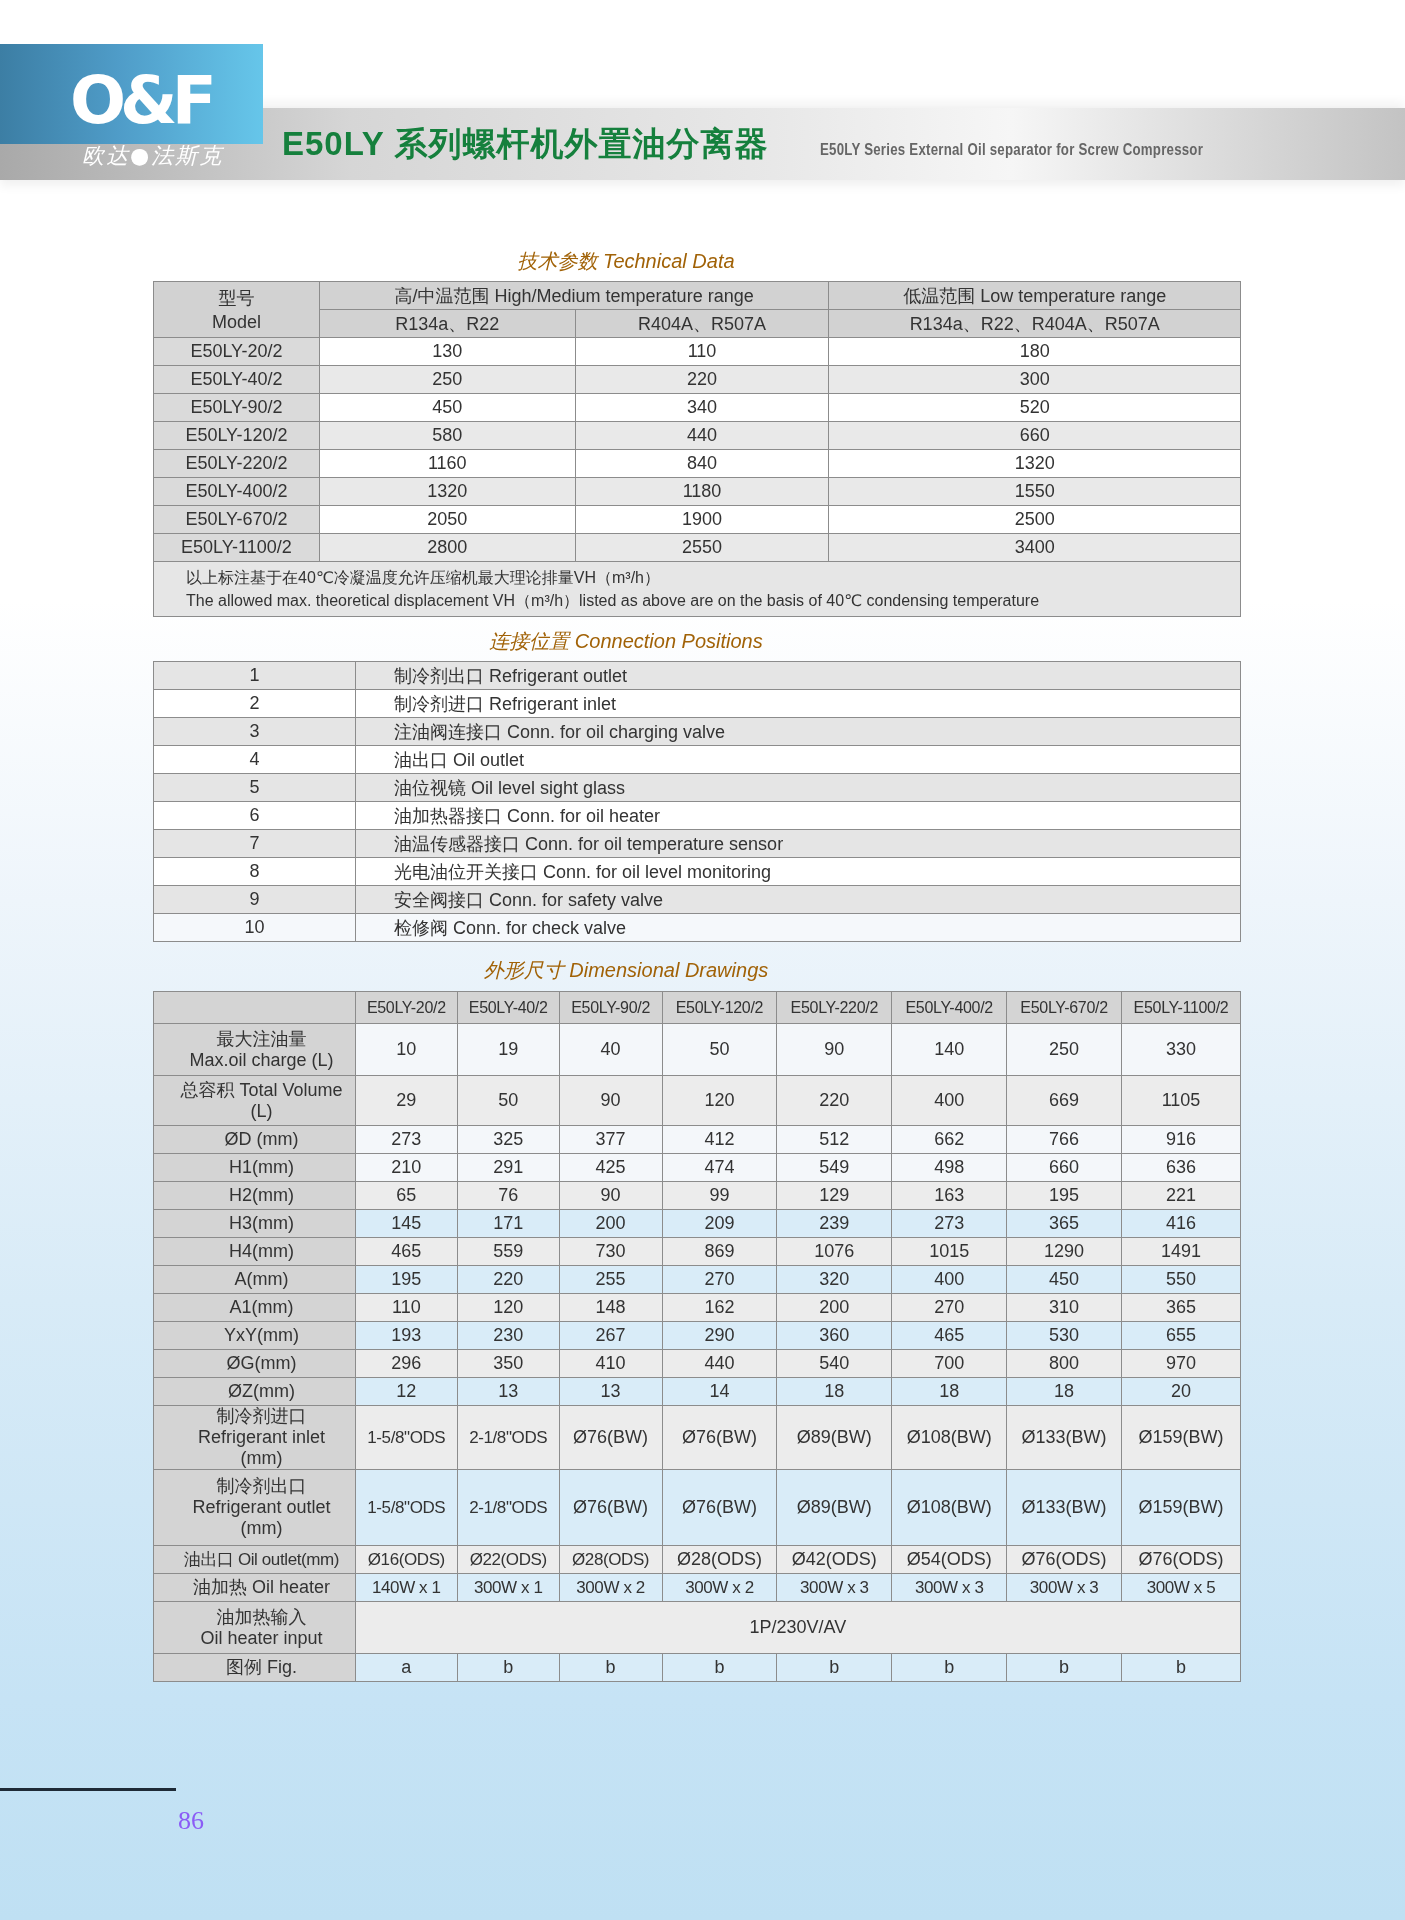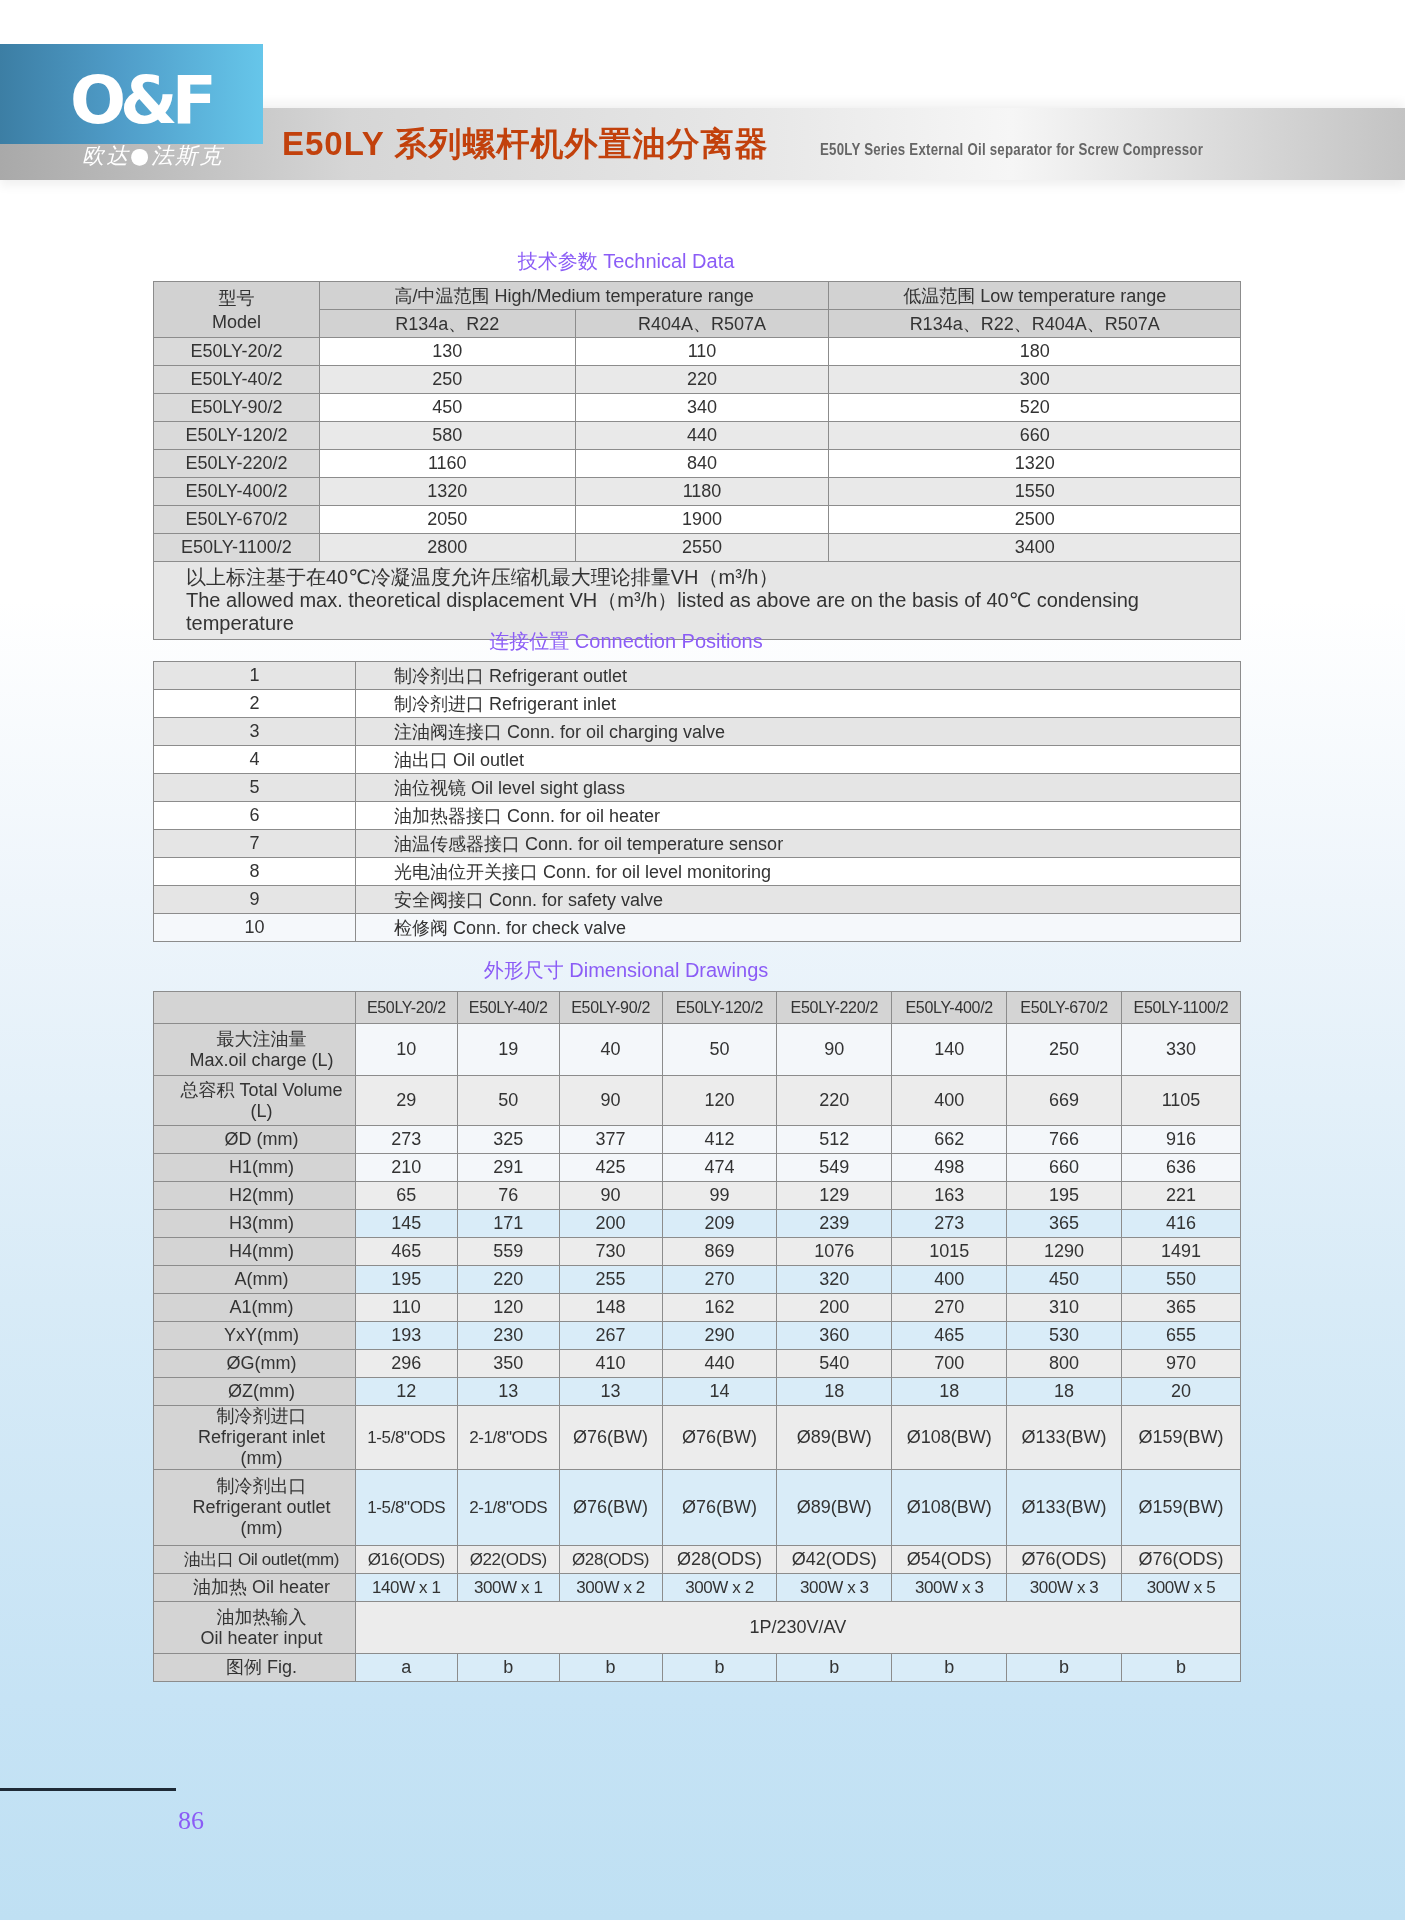--- a/index.html
+++ b/index.html
@@ -25,37 +25,37 @@
     position: absolute; left: 70px; top: 22px; width: 140px; height: 70px;
     color: #ffffff; font-weight: bold; font-size: 66px; letter-spacing: -6px;
     line-height: 70px; font-family: "DejaVu Sans", sans-serif;
   }
   .logo-cn {
     position: absolute; left: 82px; top: 97px; color: #fff;
     font-size: 22px; letter-spacing: 2px; font-family: "DejaVu Serif", serif; font-style: italic;
   }
   .title-cn {
     position: absolute; left: 282px; top: 122px; font-size: 33px; font-weight: bold;
-    color: #c2410c; letter-spacing: 1px;
+    color: #15803d; letter-spacing: 1px;
   }
   .title-en {
     position: absolute; left: 820px; top: 140px; font-size: 17px; font-weight: bold;
     color: #666; transform: scaleX(0.78); transform-origin: left center; letter-spacing: 0.3px;
   }
   .section-title {
-    position: absolute; width: 1252px; text-align: center; font-size: 20px; color: #8b5cf6;
+    position: absolute; width: 1252px; text-align: center; font-size: 20px; color: #a16207; font-style: italic;
   }
   table { border-collapse: collapse; position: absolute; left: 153px; width: 1088px; }
   td, th { border: 1px solid #8c8c8c; text-align: center; font-weight: normal; color: #333; font-size: 18px; }
   .t1 td { height: 28px; }
   .t1 .hdr { background: #d2d2d2; }
   .t1 .model { background: #dadada; }
   .t1 .even td.v { background: #ffffff; }
   .t1 .odd td.v { background: #e9e9e9; }
-  .t1 .note { background: #e6e6e6; text-align: left; padding: 4px 32px; font-size: 20px; line-height: 23px; }
+  .t1 .note { background: #e6e6e6; text-align: left; padding: 4px 32px; font-size: 16px; line-height: 23px; }
   .t2 td { height: 28px; }
   .t2 td.num { width: 202px; }
   .t2 td.desc { text-align: left; padding-left: 38px; }
   .t2 tr.odd td { background: #e5e5e5; }
   .t2 tr.even td { background: #ffffff; }
   .t2 tr.last td { background: #f5f8fb; }
   .t3 td { font-size: 18px; }
   .t3 td.lbl { background: #d4d4d4; width: 202px; line-height: 21px; padding-left: 14px; }
   .t3 th.lbl { background: #d4d4d4; }
   .t3 th { background: #d4d4d4; font-size: 16px; height: 32px; letter-spacing: -0.3px; }

